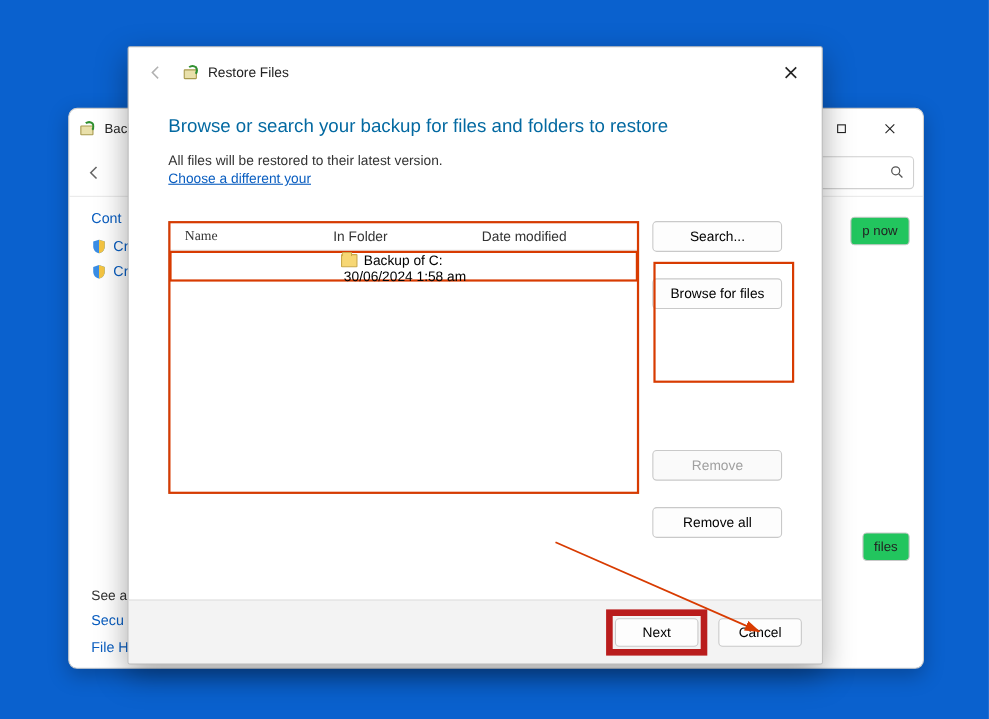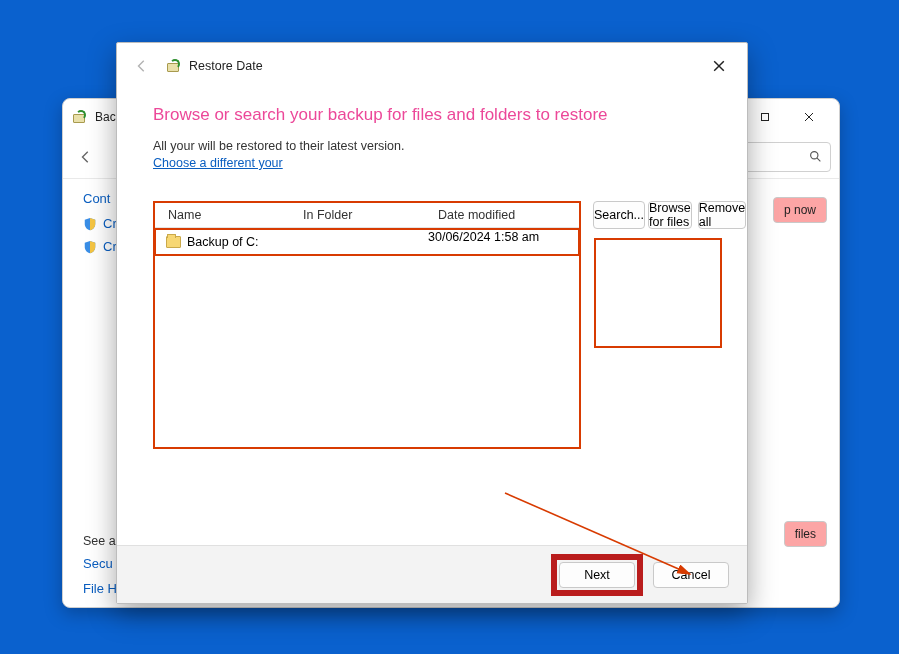--- a/index.html
+++ b/index.html
@@ -51,21 +51,21 @@
     color: #222;
   }
   .side-link { color:#0a5ec0; margin-bottom: 10px; white-space: nowrap; }
   .side-row { display:flex; align-items:center; gap:6px; margin-top:8px; }
   .shield { width:14px; height:14px; }
 
   .side-later { margin-top: 280px; }
 
   .right-btn {
     height:26px; border:1px solid #c9c9c9; border-radius:4px;
-    background:#fca5a5; padding:0 10px; font-size:12px; display:inline-flex; align-items:center;
+    background:#22c55e; padding:0 10px; font-size:12px; display:inline-flex; align-items:center;
   }
 
   
   .dialog {
     position:absolute;
     left: 116px; top: 42px;
     width: 632px; height: 562px;
     background:#ffffff;
     border:1px solid #bcbcbc;
     border-radius: 2px;
@@ -78,53 +78,54 @@
     padding: 0 6px 0 10px;
     justify-content: space-between;
   }
   .dlg-titlebar .left { display:flex; align-items:center; gap:8px; }
   .dlg-close { width:44px; height:30px; display:flex; align-items:center; justify-content:center; }
 
   .dlg-content {
     flex:1; padding: 4px 36px 0 36px;
     overflow:hidden;
   }
-  .heading { color:#ec4899; font-size:17px; margin: 12px 0 14px 0; }
+  .heading { color:#0369a1; font-size:17px; margin: 12px 0 14px 0; }
   .subtext { font-size:12.5px; color:#333; }
   .linktext { font-size:12.5px; color:#0a5ec0; text-decoration: underline; cursor:pointer; display:inline-block; }
 
   .filearea {
     display:flex; margin-top:30px; gap:12px;
   }
   .filetable {
     width: 430px; height: 248px;
     border:1px solid #b9b9b9;
     background:#fff;
     font-size:12.5px;
     outline: 2px solid #d83b01;
     outline-offset: -2px;
   }
   .filetable .head {
     display:flex; height:26px; align-items:center;
     border-bottom:1px solid #e4e4e4;
     color:#333;
   }
   .filetable .col { padding-left:14px; }
-  .filetable .col.name { width:135px; }
+  .filetable .col.name { width:135px;font-family:Liberation Serif, serif; }
   .filetable .col.folder { width:135px; }
   .filetable .col.date { flex:1; }
   .filetable .row {
-    display:flex; height:28px; 
+    display:flex; height:28px; align-items:center;
     border: 2px solid #d83b01;
+    flex-direction: column;
   }
   .filetable .row .cname { width:135px; padding-left:10px; display:flex; align-items:center; gap:6px;}
   .filetable .row .cfolder { width:135px; }
   .filetable .row .cdate { flex:1; padding-left:2px; }
 
-  .side-buttons { width:118px; display:flex; flex-direction:row; gap:3px; }
+  .side-buttons { width:118px; display:flex; flex-direction:column; gap:24px; }
   .btn {
     height:28px; border:1px solid #c9c9c9; border-radius:4px;
     background:#fdfdfd; font-size:12.5px;
     display:flex; align-items:center; justify-content:center;
     cursor:pointer;
   }
   .btn.disabled { color:#a0a0a0; background:#fafafa; }
   .btn.highlight { border:1px solid #2a6fb8; }
 
   .red-group-outline {
@@ -219,21 +220,21 @@
       <svg class="shield" viewBox="0 0 16 16">
           <path d="M8 1 L14 3 V8 C14 12 11 14.5 8 15 C5 14.5 2 12 2 8 V3 Z" fill="#3a8ee6"></path>
           <path d="M8 1 L14 3 V8 C14 12 11 14.5 8 15 Z" fill="#f5c542"></path>
         </svg>
       <span class="side-link" style="margin:0">Creat</span>
     </div>
 
     <div style="position:absolute; right:12px; top:98px;">
       <span class="right-btn">p now</span>
     </div>
-    <div style="position:absolute; right:12px; top:422px;">
+    <div style="position:absolute; right:12px; top:385px;">
       <span class="right-btn">files</span>
     </div>
 
     <div class="side-later">
       <div style="font-size:12.5px; color:#333;">See a</div>
       <div class="side-link" style="margin-top:8px">Secu</div>
       <div class="side-link">File H</div>
     </div>
   </div>
 </div>
@@ -243,33 +244,33 @@
     <div class="left">
       <div class="nav-arrow" style="opacity:.5">
           <svg viewBox="0 0 16 16">
             <path d="M10 2 L4 8 L10 14" fill="none" stroke="#666" stroke-width="1.6"></path>
           </svg>
         </div>
       <span class="restore-icon">
           <span class="base"></span>
           <span class="arc"></span>
         </span>
-      <span style="font-size:12.5px;color:#222">Restore Date</span>
+      <span style="font-size:12.5px;color:#222">Restore Files</span>
     </div>
     <div class="dlg-close">
       <svg width="12" height="12" viewBox="0 0 10 10">
           <line x1="1" y1="1" x2="9" y2="9" stroke="#222" stroke-width="1.2"></line>
           <line x1="9" y1="1" x2="1" y2="9" stroke="#222" stroke-width="1.2"></line>
         </svg>
     </div>
   </div>
 
   <div class="dlg-content">
     <div class="heading">Browse or search your backup for files and folders to restore</div>
-    <div class="subtext">All your will be restored to their latest version.</div>
+    <div class="subtext">All files will be restored to their latest version.</div>
     <span class="linktext">Choose a different your</span>
 
     <div class="filearea">
       <div class="filetable">
         <div class="head">
           <div class="col name">Name</div>
           <div class="col folder">In Folder</div>
           <div class="col date">Date modified</div>
         </div>
         <div class="row">
@@ -280,20 +281,21 @@
           <div class="cfolder"></div>
           <div class="cdate">30/06/2024 1:58 am</div>
         </div>
       </div>
 
       <div class="side-buttons" style="position:relative">
         <div class="btn">Search...</div>
         <div class="btn">Browse for files</div>
 
         <div style="height:80px"></div>
+        <div class="btn disabled">Remove</div>
         <div class="btn">Remove all</div>
       </div>
     </div>
   </div>
 
   <div class="dlg-footer">
     <span class="next-out">
       <span class="ftr-btn">Next</span>
     </span>
     <span class="ftr-btn">Cancel</span>

